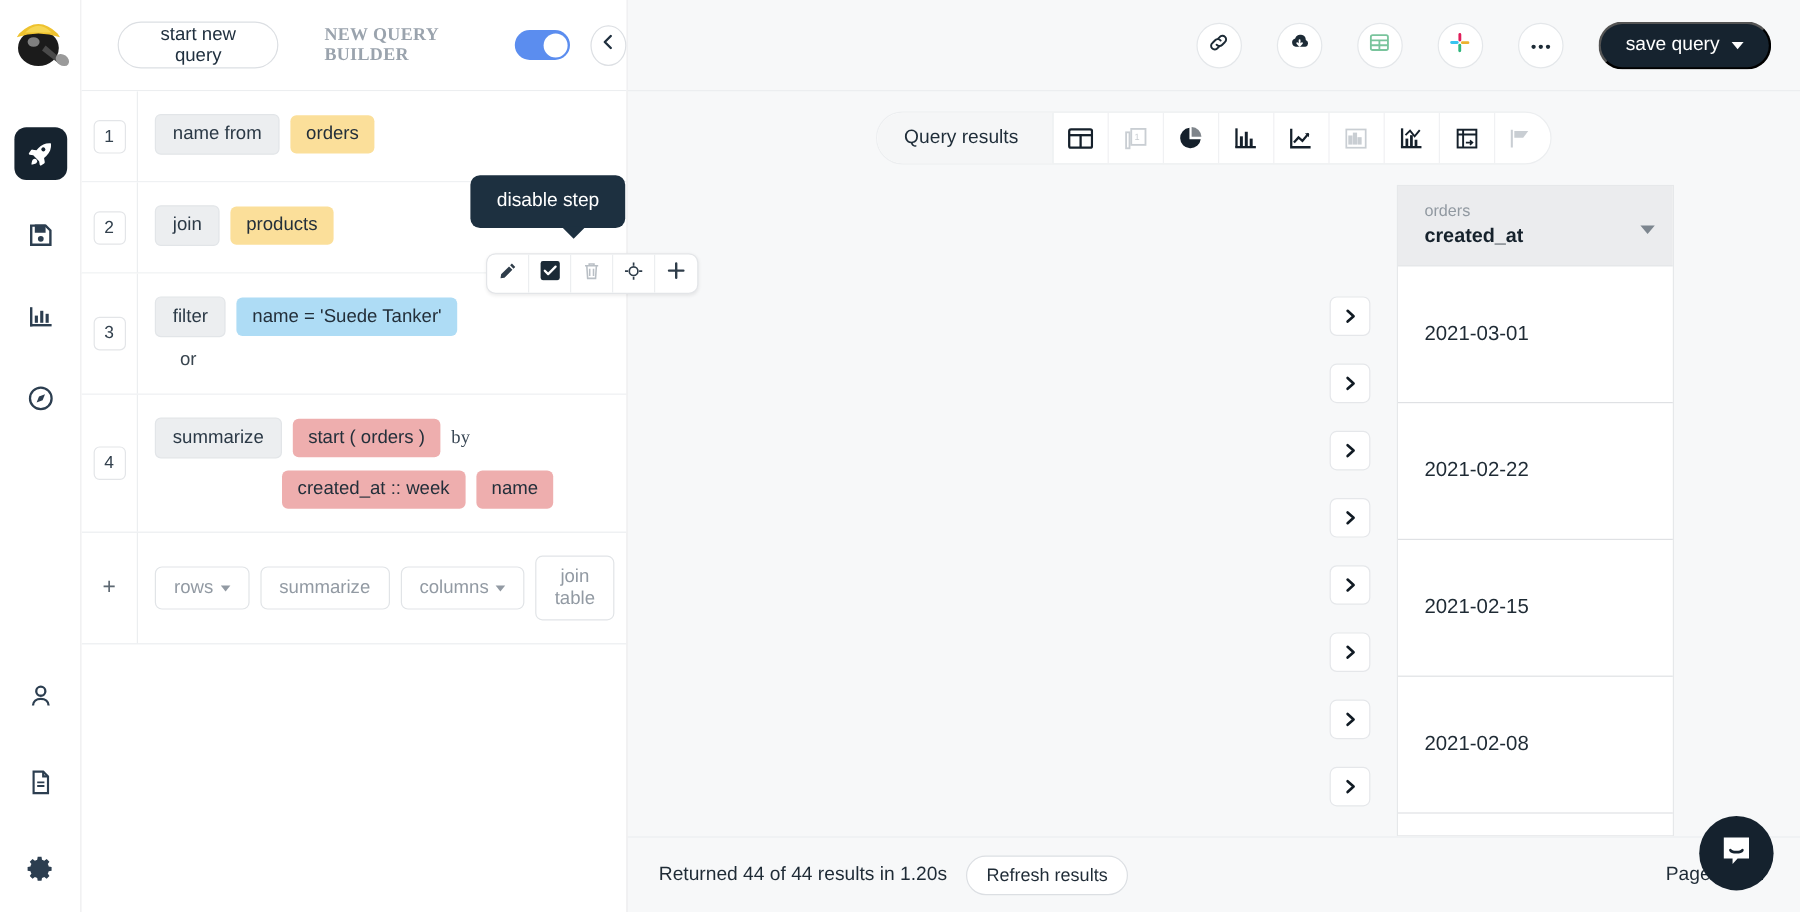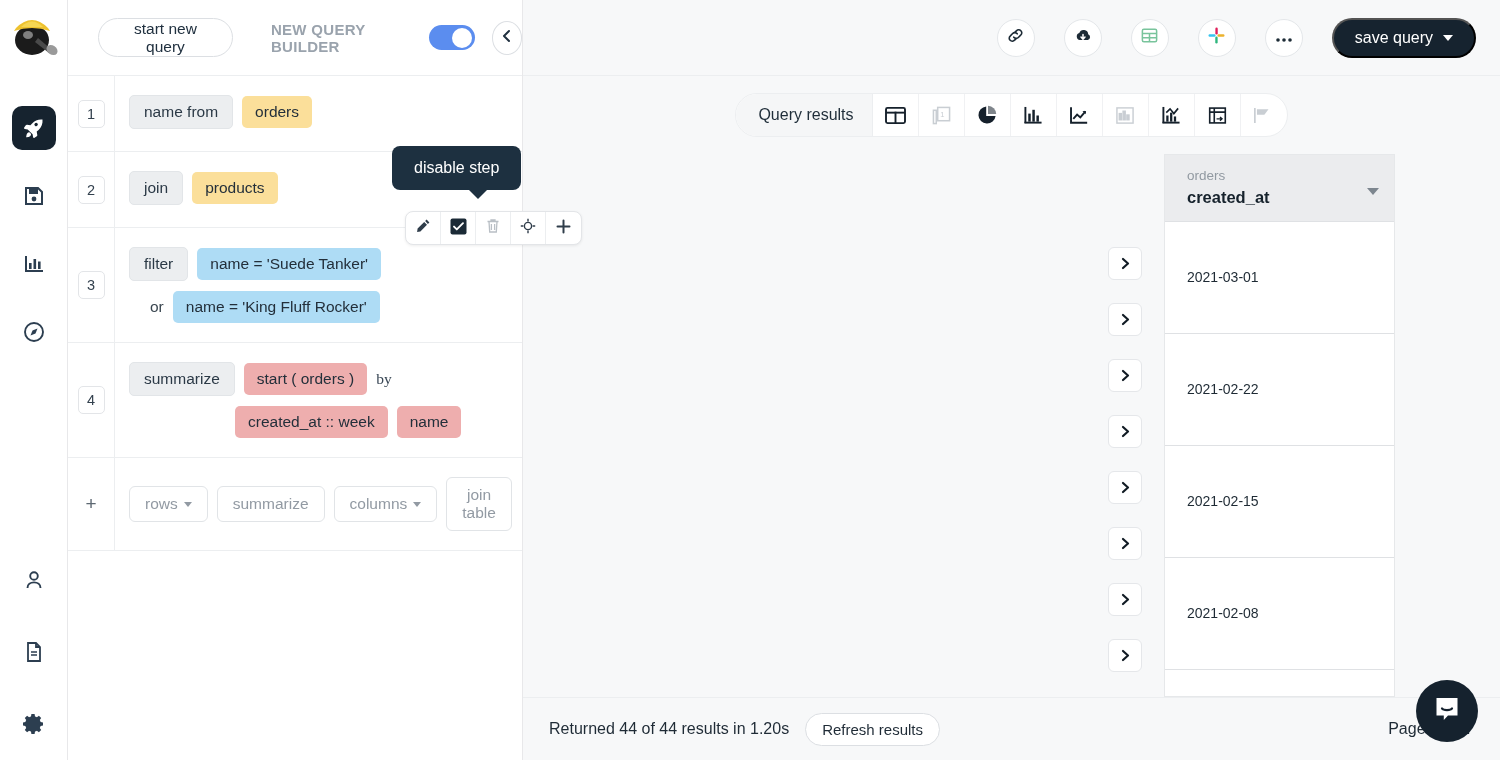--- a/index.html
+++ b/index.html
@@ -43,21 +43,21 @@
     border-bottom: 1px solid #eceef0;
     background:#fff;
   }
   .btn-pill {
     border: 1px solid #dcdfe3; background: #fff; border-radius: 999px;
     height: 39px; padding: 0 20px; font-size: 15.5px; color: #20303f;
     display: flex; align-items: center; font-family:Liberation Sans, sans-serif;
   }
   .nqb-label {
     margin-left: 38px; font-size: 15px; letter-spacing: .3px;
-    font-weight: bold; color: #9aa3ad; text-transform: uppercase;
+    font-weight: bold; color: #9aa3ad; text-transform: uppercase; font-family: Liberation Serif, serif;
   }
   .toggle {
     margin-left: 11px; width: 46px; height: 25px; border-radius: 999px;
     background: #5b8def; position: relative; flex: 0 0 46px;
   }
   .toggle .knob {
     position: absolute; top: 2.5px; right: 2.5px; width: 20px; height: 20px;
     border-radius: 50%; background: #fff;
   }
   .collapse-btn {
@@ -146,21 +146,21 @@
     font-size: 16px;
   }
   .save-query .caret { width:0;height:0;border-left:5px solid transparent;border-right:5px solid transparent;border-top:6px solid #fff;}
 
   .res-toolbar { height: 78px; flex: 0 0 78px; display:flex; align-items:center; justify-content:center; }
   .viz-group {
     display:flex; align-items:center; background:#fff; border:1px solid #eceef0;
     border-radius: 999px; height: 44px; overflow:hidden;
   }
   .viz-group .qr-label {
-    padding: 0 18px 0 22px; font-size: 16px; color:#1f2d39;
+    padding: 0 28px 0 22px; font-size: 16px; color:#1f2d39;
     height: 44px; display:flex; align-items:center; background:#f5f6f7;
     border-right:1px solid #eceef0;
   }
   .viz-btn {
     width: 46px; height: 44px; display:flex; align-items:center; justify-content:center;
     border-right: 1px solid #f0f1f3; color:#15202b;
   }
   .viz-btn:last-child { border-right:none; padding-right:4px; }
   .viz-btn.dim { color:#c9ced3; }
 
@@ -185,21 +185,21 @@
   }
   table.res th:last-child { border-right:none; }
   .th-sub { font-size: 13.5px; color:#9199a1; font-weight: normal; line-height:1.35; }
   .th-main { font-size: 16.5px; color:#16222c; font-weight: bold; line-height:1.5; }
   .th-caret {
     position:absolute; right: 18px; top: 33px;
     width:0;height:0;border-left:6px solid transparent;border-right:6px solid transparent;border-top:7px solid #7d868f;
   }
   table.res td {
     border-right: 1px solid #eceef0; border-bottom: 1px solid #eceef0;
-    padding: 18px 22px; font-size: 14px; color: #1e2a34; height: 56px;
+    padding: 18px 22px; font-size: 17px; color: #1e2a34; height: 56px;
   }
   table.res td:last-child { border-right:none; text-align: right; padding-right: 30px;}
   table.res td.datecell { border-bottom: 1px solid #dfe1e4; }
   table.res tr.grp-end td { border-bottom: 1px solid #dfe1e4; }
 
   .res-footer {
     height: 63px; flex: 0 0 63px; border-top:1px solid #eceef0;
     background:#f7f8f9; display:flex; align-items:center;
     padding: 0 30px 0 26px;
   }
@@ -346,21 +346,20 @@
         <div class="step-num-cell">
           <div class="step-num">3</div>
         </div>
         <div class="step-body">
           <div class="line">
             <span class="kw">filter</span>
             <span class="tag blue">name = 'Suede Tanker'</span>
           </div>
           <div class="line">
             <span class="or-word">or</span>
-            <span class="tag blue">name = 'King Fluff Rocker'</span>
           </div>
         </div>
       </div>
 
       <div class="step-row">
         <div class="step-num-cell">
           <div class="step-num">4</div>
         </div>
         <div class="step-body">
           <div class="line">

